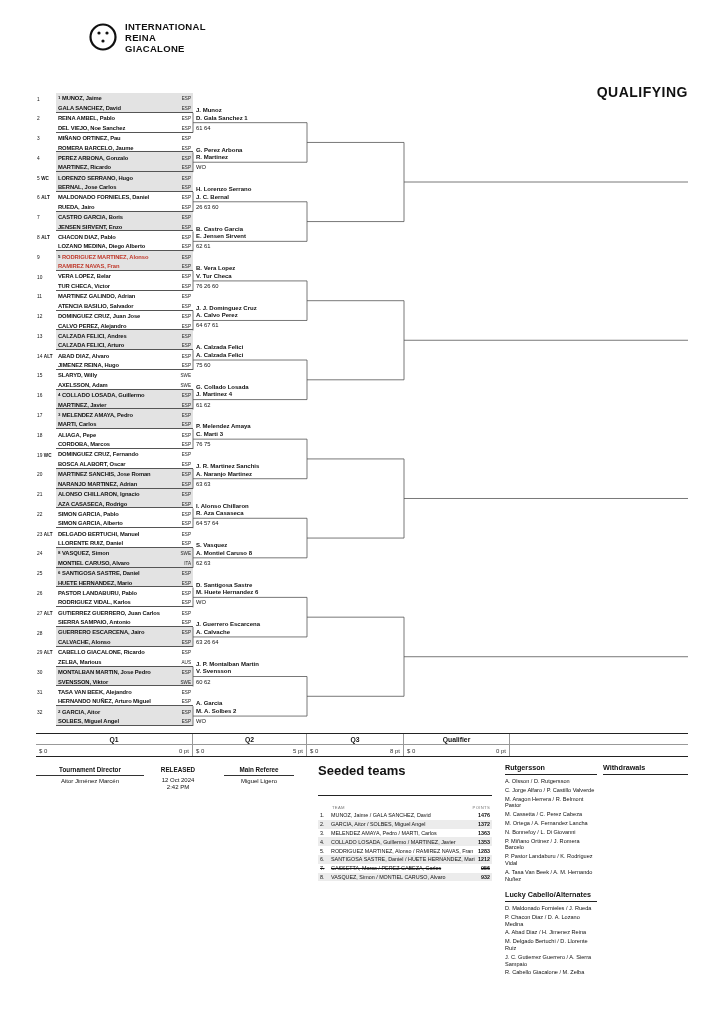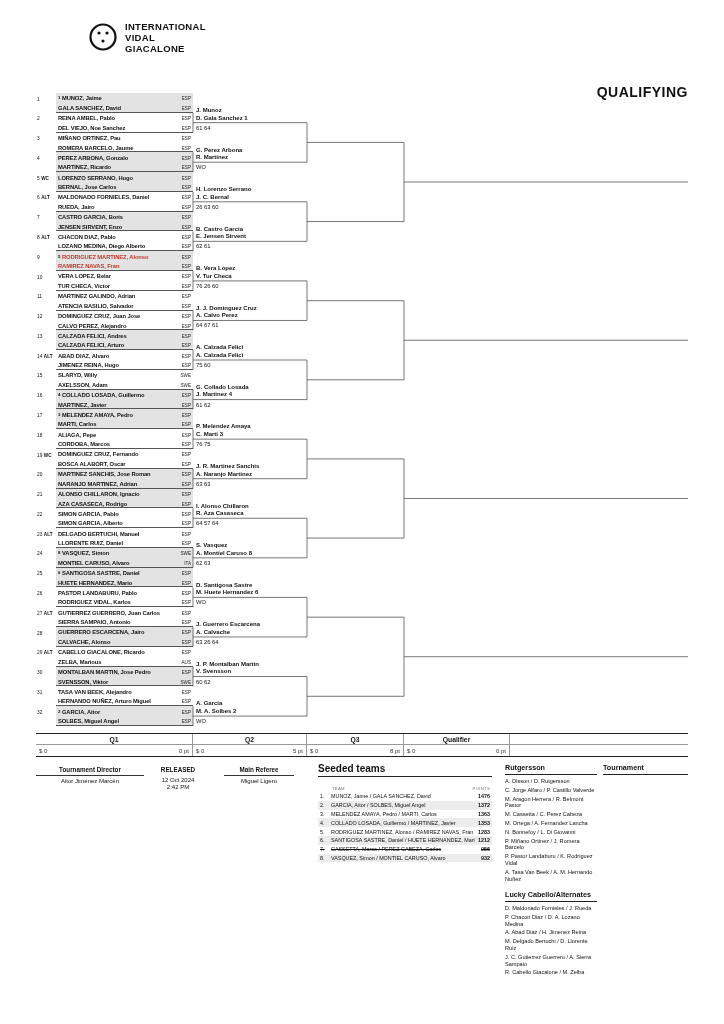--- a/index.html
+++ b/index.html
@@ -44,21 +44,21 @@
   .rmoney{flex:1;display:flex;align-items:center;justify-content:space-between;font-size:6px;padding:0 3px;color:#333}
 
   
   .offblock{position:absolute;text-align:center}
   .offhead{font-size:6.3px;font-weight:700;border-bottom:.8px solid #333;padding-bottom:1.5px;margin-bottom:2px}
   .offhead.nob{border-bottom:none}
   .offval{font-size:6px;line-height:7.6px}
 
   
   .seeded{position:absolute;left:318px;top:763px;width:174px}
-  .sectitle{font-size:10px;font-weight:700;padding-bottom:2px;border-bottom:1px solid #222;margin-bottom:7px}
+  .sectitle{font-size:13px;font-weight:700;padding-bottom:17px;border-bottom:1px solid #222;margin-bottom:7px}
   .shdr{display:flex;justify-content:space-between;font-size:4.2px;color:#777;padding:1.5px 2px 1.5px 14px;letter-spacing:.3px}
   .srow{display:flex;align-items:center;font-size:5.4px;height:8.8px;padding:0 2px;white-space:nowrap}
   .srow.shade{background:#ececec}
   .srow.struck{text-decoration:line-through}
   .sn{width:11px;flex:none}
   .st{flex:1;overflow:hidden}
   .sp{font-weight:700;margin-left:3px}
 
   
   .listblock{position:absolute;width:92px}
@@ -72,21 +72,21 @@
 
   <div class="logo">
     <svg width="30" height="34" viewBox="0 0 30 34">
       <circle cx="15" cy="17" r="12.5" fill="none" stroke="#111" stroke-width="2.2"></circle>
       <circle cx="11" cy="13" r="1.6" fill="#111"></circle>
       <circle cx="19" cy="13" r="1.6" fill="#111"></circle>
       <circle cx="15" cy="21" r="1.6" fill="#111"></circle>
     </svg>
     <div>
       <div class="fedlines">INTERNATIONAL</div>
-      <div class="fedlines">VIDAL</div>
+      <div class="fedlines">REINA</div>
       <div class="fedlines">GIACALONE</div>
     </div>
   </div>
 
 
   <div class="qualifying">QUALIFYING</div>
 
   <div class="bracket" id="bracket">
       <div class="gutter" style="top: 3.5px;">
         <span class="gpos">1</span>
@@ -712,21 +712,21 @@
         <div class="litem">M. Cassetta / C. Perez Cabeza</div>
         <div class="litem">M. Ortega / A. Fernandez Lancha</div>
         <div class="litem">N. Bonnefoy / L. Di Giovanni</div>
         <div class="litem">P. Miñano Ortinez / J. Romera Barcelo</div>
         <div class="litem">P. Pastor Landaburu / K. Rodriguez Vidal</div>
         <div class="litem">A. Tasa Van Beek / A. M. Hernando Nuñez</div>
       </div>
   </div>
 
   <div class="listblock" style="left:603px;top:763px;width:85px">
-    <div class="listtitle">Tournament</div>
+    <div class="listtitle">Withdrawals</div>
     <div id="rtitems"></div>
   </div>
 
   <div class="listblock" style="left:505px;top:890px">
     <div class="listtitle">Lucky Cabello/Alternates</div>
     <div id="luckyitems">
         <div class="litem">D. Maldonado Fornieles / J. Rueda</div>
         <div class="litem">P. Chacon Diaz / D. A. Lozano Medina</div>
         <div class="litem">A. Abad Diaz / H. Jimenez Reina</div>
         <div class="litem">M. Delgado Bertuchi / D. Llorente Ruiz</div>

